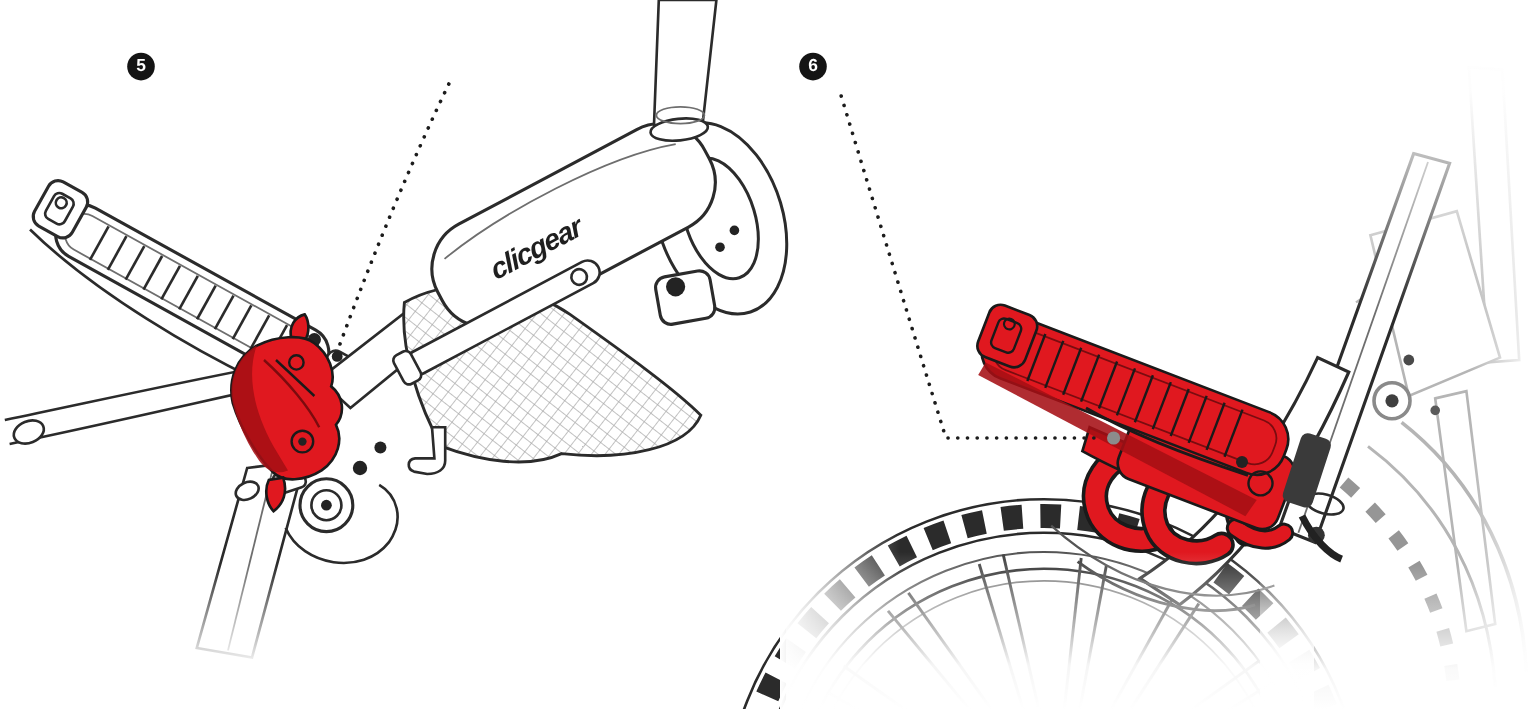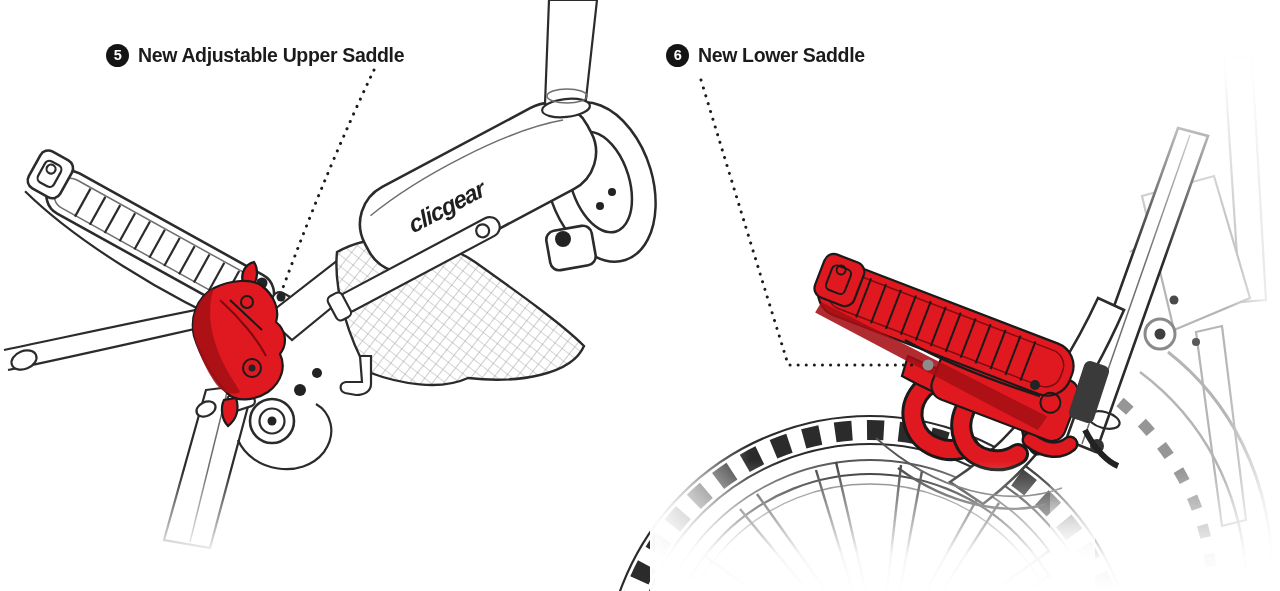--- a/index.html
+++ b/index.html
@@ -277,19 +277,17 @@
   </g>
 
   <path class="dots" d="M374,70 Q327,168 281,293"></path>
   <path class="dots" d="M701,80 Q748,235 787,361"></path>
   <path class="dots" d="M790,365 L917,365"></path>
   <circle cx="928" cy="365" r="5.5" fill="var(--leader-endpoint)"></circle>
 </svg>
 
 <div class="callout" style="left:106px;top:44px;">
   <span class="badge">5</span>
-  <span>New Adjustable Upper Saddle</span>
 </div>
 <div class="callout" style="left:666px;top:44px;">
   <span class="badge">6</span>
-  <span>New Lower Saddle</span>
 </div>
 </div>
 
 </body></html>

